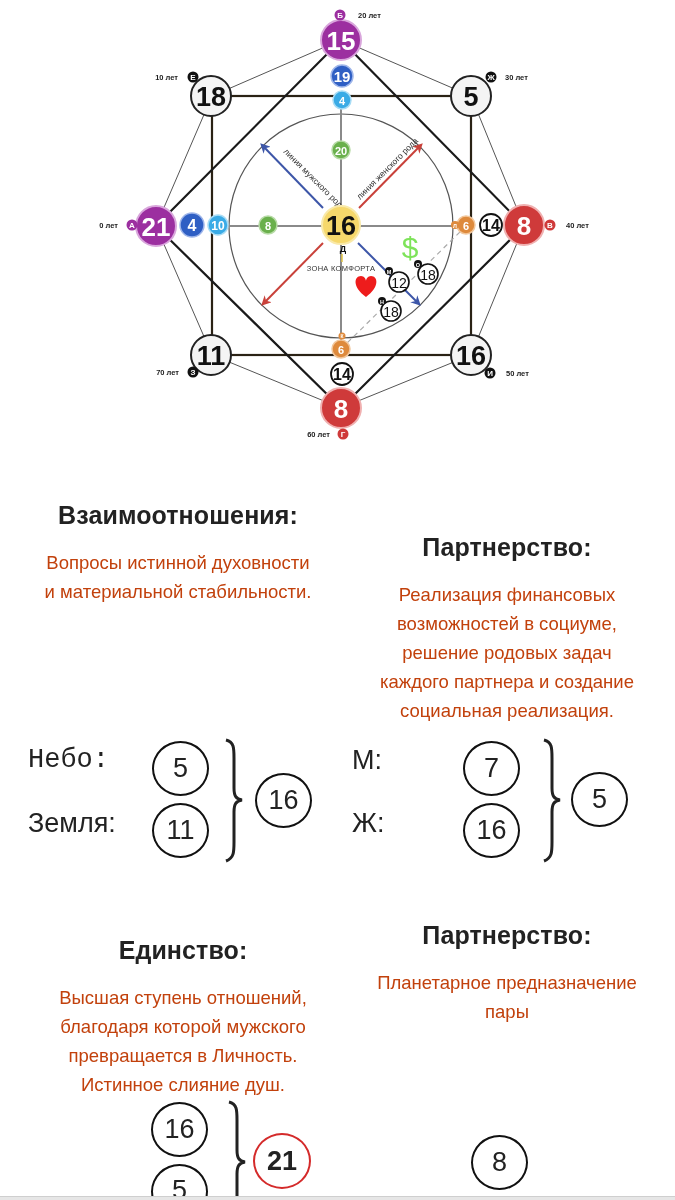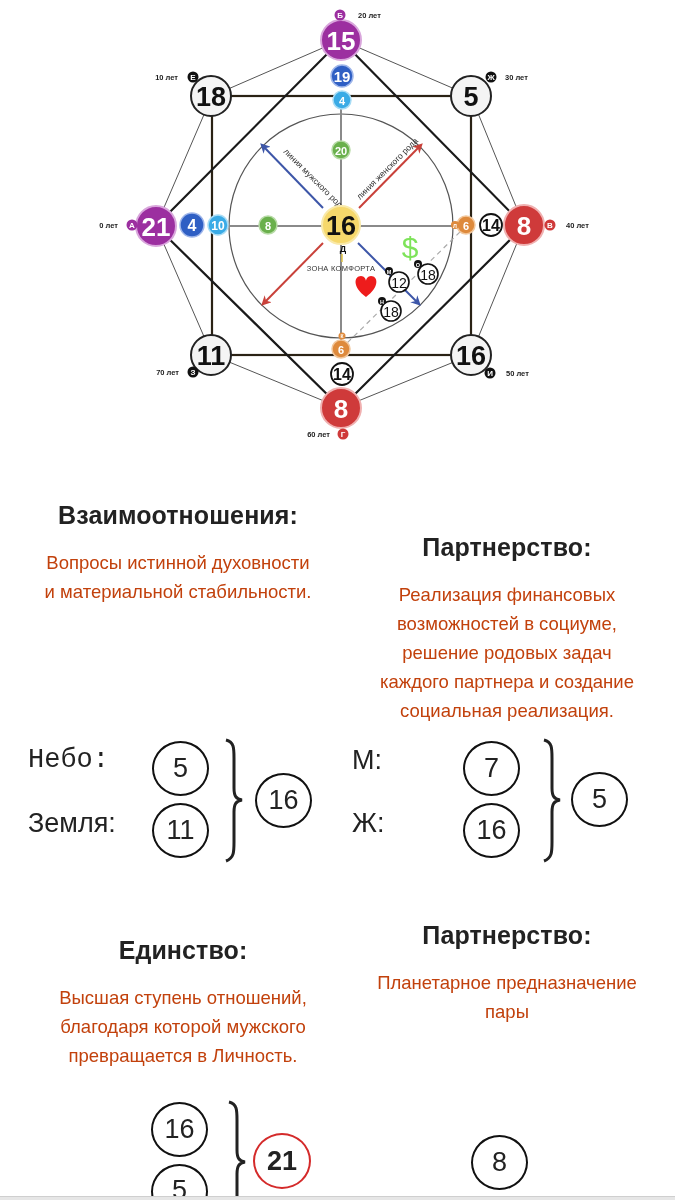--- a/index.html
+++ b/index.html
@@ -211,20 +211,21 @@
   <path d="M4,2 C12,4 12,10 12,20 L12,50 C12,58 14,61 20,62 C14,63 12,66 12,74 L12,104 C12,114 12,120 4,123" fill="none" stroke="#222" stroke-width="3"></path>
 </svg>
 <div class="circ" style="left:571px; top:772px; width:57px; height:55px;">5</div>
 
 <div class="section" style="left:28px; top:921px; width:310px;margin-top:15px;">
   <h2 class="sec-title">Единство:</h2>
   <div class="sec-desc">
     <div>Высшая ступень отношений,</div>
     <div>благодаря которой мужского</div>
     <div>превращается в Личность.</div>
+    <div>Истинное слияние душ.</div>
   </div>
 </div>
 <div class="circ" style="left:151px; top:1102px; width:57px; height:55px;">16</div>
 <div class="circ" style="left:151px; top:1164px; width:57px; height:55px; align-items:flex-start; padding-top:9px;">5</div>
 <svg class="brace" style="left:225px; top:1100px;" width="22" height="125" viewBox="0 0 22 125">
   <path d="M4,2 C12,4 12,10 12,20 L12,50 C12,58 14,61 20,62 C14,63 12,66 12,74 L12,104 C12,114 12,120 4,123" fill="none" stroke="#222" stroke-width="3"></path>
 </svg>
 <div class="circ red" style="left:253px; top:1133px; width:58px; height:56px;">21</div>
 
 <div class="section" style="left:352px; top:921px; width:310px;">

